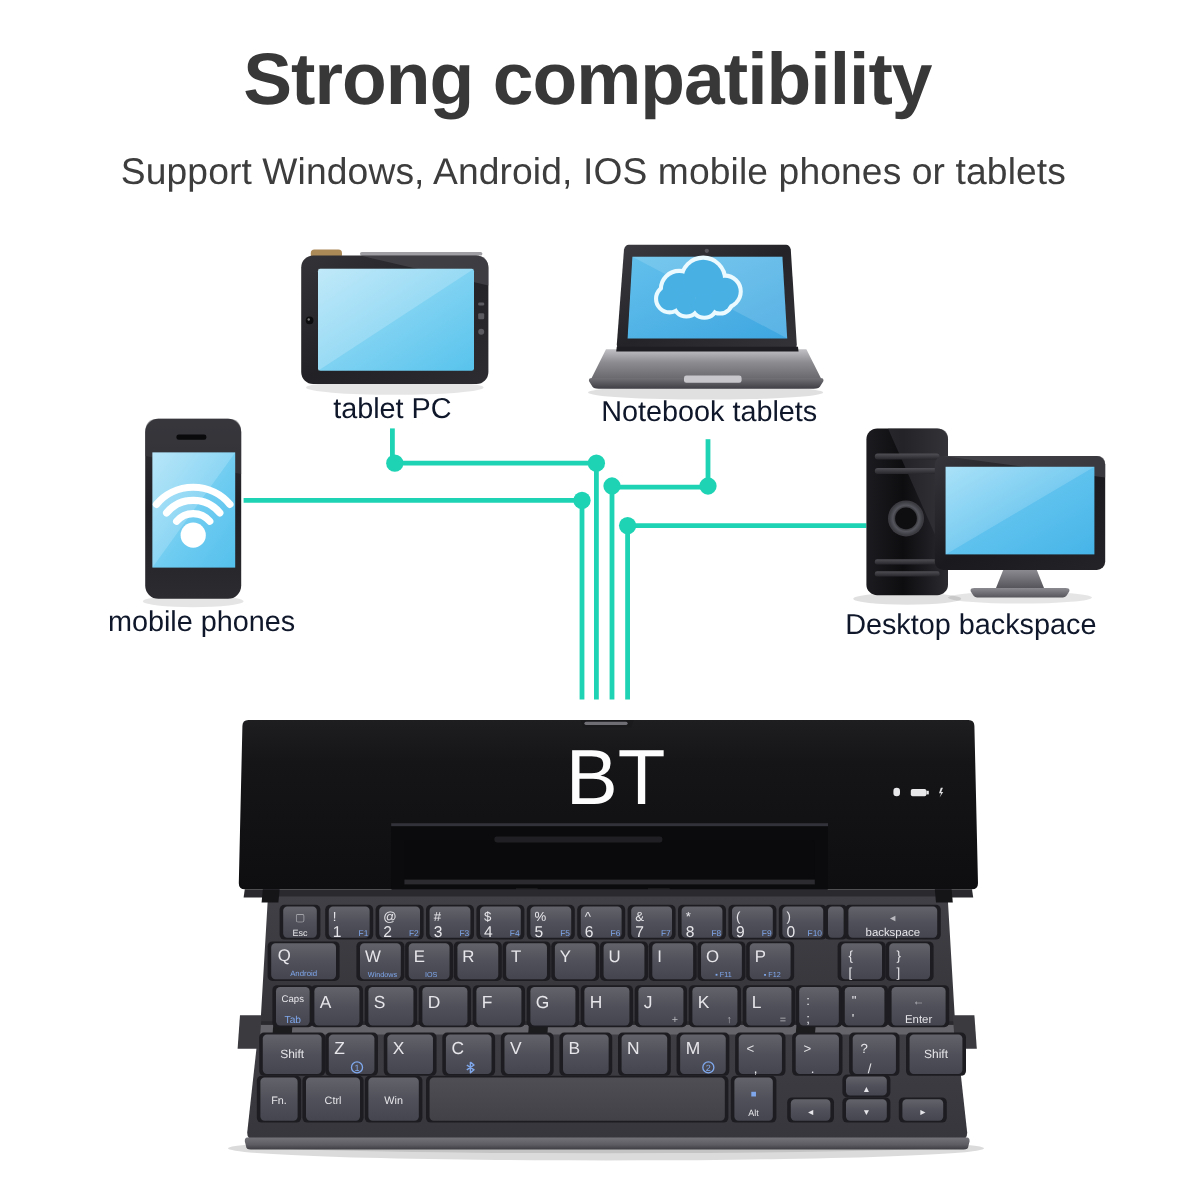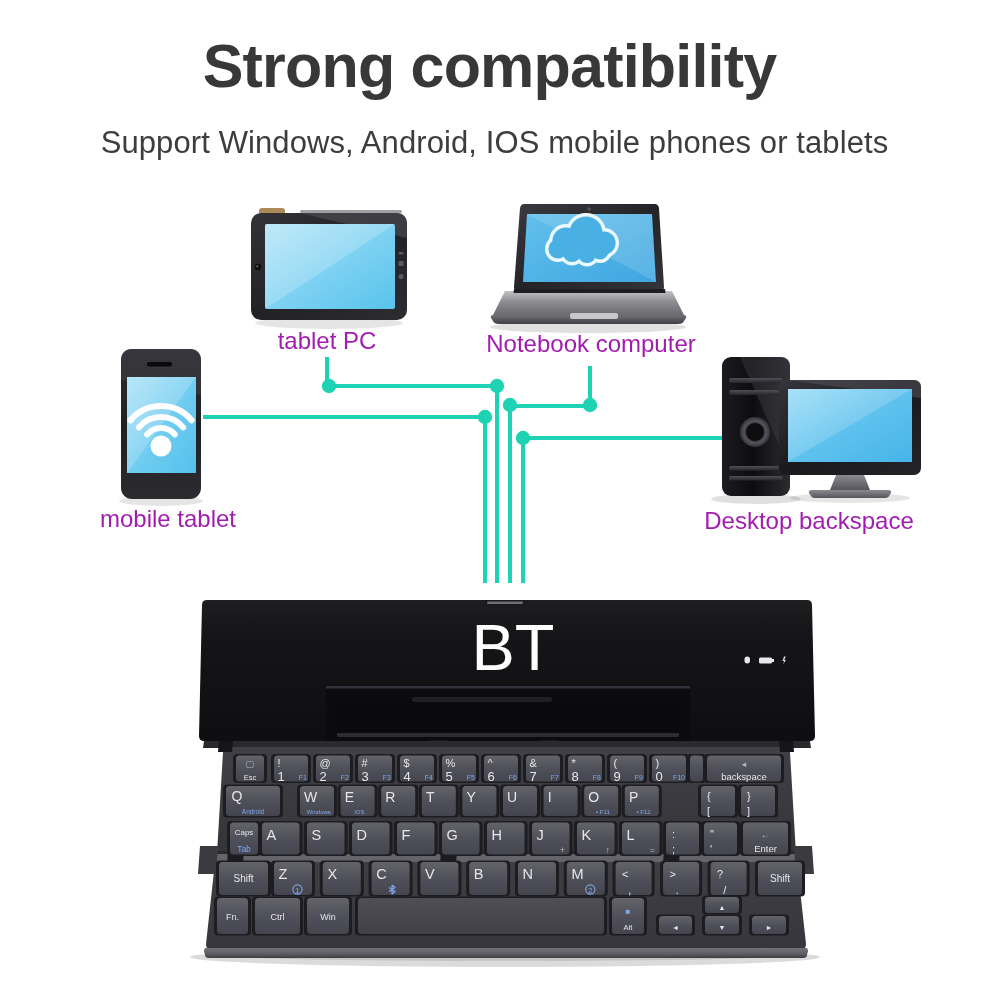--- a/index.html
+++ b/index.html
@@ -1,18 +1,18 @@
 <!DOCTYPE html>
 <html><head><meta charset="utf-8">
 <style>
 html,body{margin:0;padding:0;background:#ffffff;}
 body{width:1001px;height:1001px;position:relative;overflow:hidden;font-family:"Liberation Sans",sans-serif;}
 .title{position:absolute;top:31px;left:-11px;width:1001px;text-align:center;font-size:61px;font-weight:bold;color:#383838;letter-spacing:-0.8px;}
 .sub{position:absolute;top:125px;left:-6px;width:1001px;text-align:center;font-size:31px;color:#3d3d3d;letter-spacing:0.1px;}
-.lbl{position:absolute;font-size:24px;color:#a21caf;white-space:nowrap;transform:translateX(-50%);}
+.lbl{position:absolute;font-size:24px;color:#0f172a;white-space:nowrap;transform:translateX(-50%);}
 svg{position:absolute;top:0;left:0;}
 </style></head>
 <body>
 <div class="title">Strong compatibility</div>
 <div class="sub">Support Windows, Android, IOS mobile phones or tablets</div>
 <svg width="1001" height="1001" viewBox="0 0 1001 1001">
 
 <defs>
 <linearGradient id="phBody" x1="0" y1="0" x2="0" y2="1">
  <stop offset="0" stop-color="#2e2e33"></stop>
@@ -432,15 +432,15 @@
     <rect x="705.0" y="897.0" width="34.0" height="16.0" rx="3.5" fill="url(#keyTop)"></rect>
     <text x="722.0" y="909.8" font-size="7" fill="#e6e6ea" text-anchor="middle" font-family="Liberation Sans, sans-serif">▲</text>
     <rect x="702.0" y="914.5" width="40.0" height="21.0" rx="4" fill="#1d1d21"></rect>
     <rect x="705.0" y="916.0" width="34.0" height="18.0" rx="3.5" fill="url(#keyTop)"></rect>
     <text x="722.0" y="929.5" font-size="7" fill="#e6e6ea" text-anchor="middle" font-family="Liberation Sans, sans-serif">▼</text>
     <rect x="749.0" y="914.5" width="40.0" height="21.0" rx="4" fill="#1d1d21"></rect>
     <rect x="752.0" y="916.0" width="34.0" height="18.0" rx="3.5" fill="url(#keyTop)"></rect>
     <text x="769.0" y="929.5" font-size="7" fill="#e6e6ea" text-anchor="middle" font-family="Liberation Sans, sans-serif">►</text>
 </svg>
 <div class="lbl" style="left:327px;top:327px;">tablet PC</div>
-<div class="lbl" style="left:591px;top:330px;">Notebook computer</div>
-<div class="lbl" style="left:168px;top:505px;">mobile tablet</div>
+<div class="lbl" style="left:591px;top:330px;">Notebook tablets</div>
+<div class="lbl" style="left:168px;top:505px;">mobile phones</div>
 <div class="lbl" style="left:809px;top:507px;">Desktop backspace</div>
 
 </body></html>

